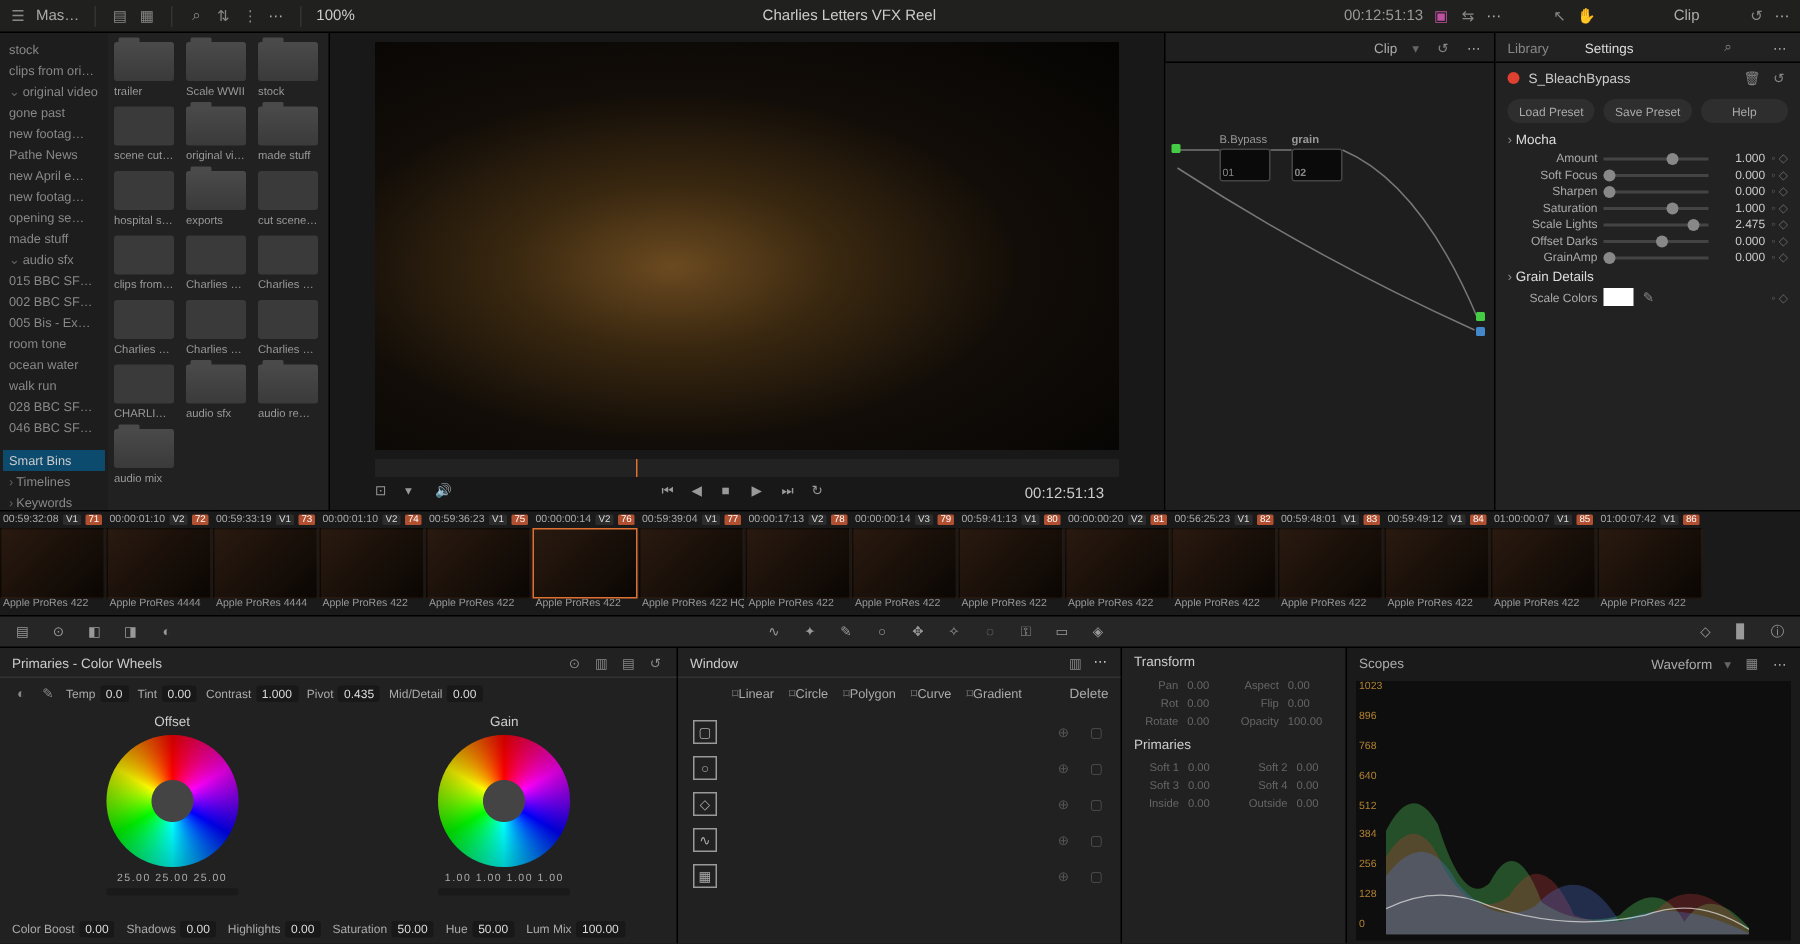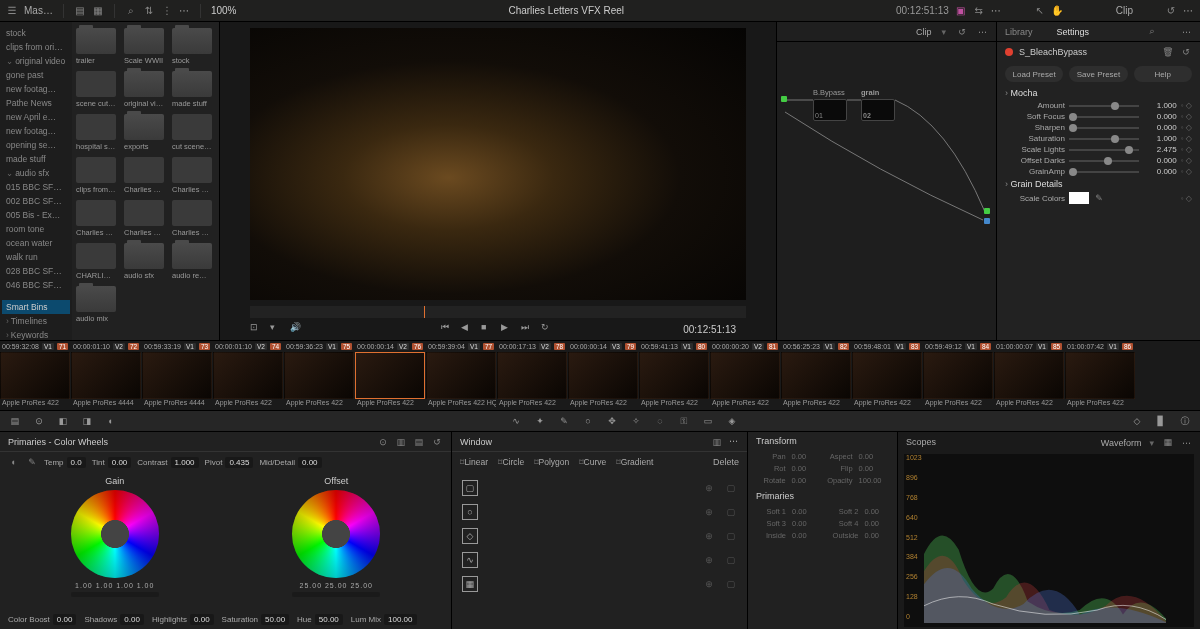--- a/index.html
+++ b/index.html
@@ -601,29 +601,29 @@
           <span class="albl">Pivot</span>
           <span class="aval">0.435</span>
         </span>
         <span class="adj">
           <span class="albl">Mid/Detail</span>
           <span class="aval">0.00</span>
         </span>
       </div>
     <div class="wheels" id="wheels-host">
         <div class="wheel">
+          <div class="wlbl">Offset</div>
+          <div class="colorwheel"></div>
+          <div class="wnum">25.00  25.00  25.00</div>
+          <div class="wslide"></div>
+        </div>
+        <div class="wheel">
           <div class="wlbl">Gain</div>
           <div class="colorwheel"></div>
           <div class="wnum">1.00  1.00  1.00  1.00</div>
-          <div class="wslide"></div>
-        </div>
-        <div class="wheel">
-          <div class="wlbl">Offset</div>
-          <div class="colorwheel"></div>
-          <div class="wnum">25.00  25.00  25.00</div>
           <div class="wslide"></div>
         </div>
       </div>
     <div class="bottom-adj" id="adj2-host">
         <span class="adj">
           <span class="albl">Color Boost</span>
           <span class="aval">0.00</span>
         </span>
         <span class="adj">
           <span class="albl">Shadows</span>
@@ -650,21 +650,21 @@
 
   <div class="window-panel">
     <div class="panel-hdr">
       <span>Window</span>
       <span style="display:flex;gap:6px;">
         <span class="icon">▥</span>
         <span class="dots3">⋯</span>
       </span>
     </div>
     <div class="adj-row" style="gap:10px;">
-      <span id="wtools-host" style="display:flex;gap:10px;">
+      <span id="wtools-host" style="display:flex;gap:10px;margin-left:28px;">
           <span style="color: rgb(170, 170, 170); font-size: 8.5px;"><span style="color:#777;">⌑</span>Linear</span>
           <span style="color: rgb(170, 170, 170); font-size: 8.5px;"><span style="color:#777;">⌑</span>Circle</span>
           <span style="color: rgb(170, 170, 170); font-size: 8.5px;"><span style="color:#777;">⌑</span>Polygon</span>
           <span style="color: rgb(170, 170, 170); font-size: 8.5px;"><span style="color:#777;">⌑</span>Curve</span>
           <span style="color: rgb(170, 170, 170); font-size: 8.5px;"><span style="color:#777;">⌑</span>Gradient</span>
         </span>
       <span style="flex:1"></span>
       <span style="color:#aaa;">Delete</span>
     </div>
     <div class="wlist" id="wlist-host">

